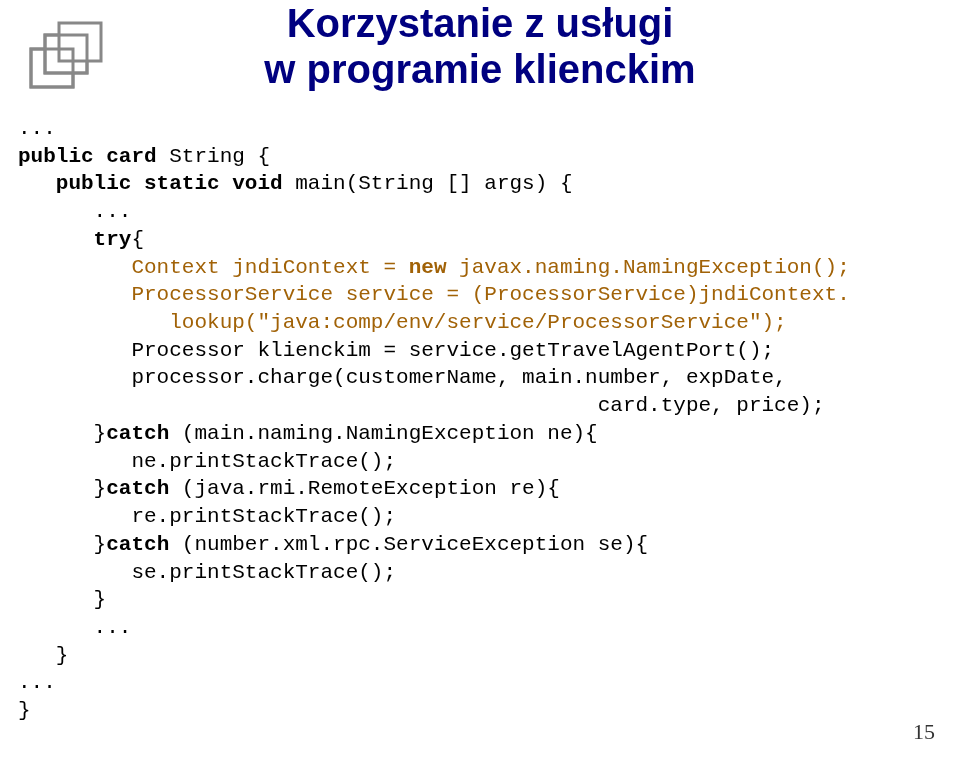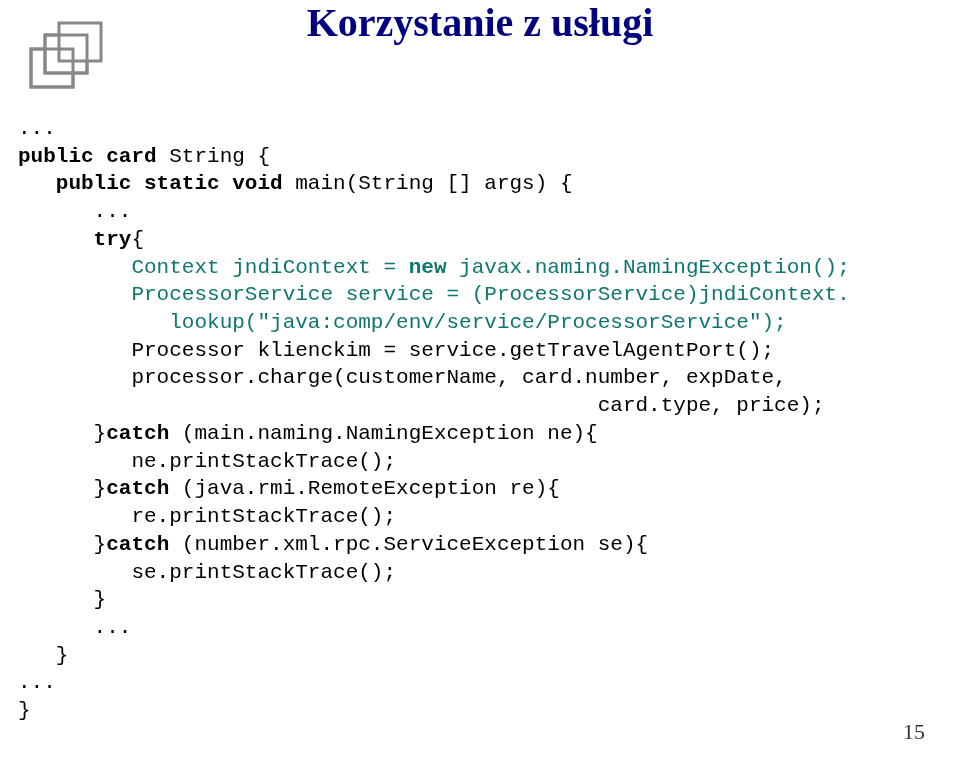--- a/index.html
+++ b/index.html
@@ -25,41 +25,41 @@
     .title {
       position: absolute;
       top: 0px;
       left: 0;
       width: 960px;
       text-align: center;
       font-size: 40px;
       font-weight: bold;
       color: #000080;
       line-height: 1.15;
-      font-family: Liberation Serif, serif;
+      font-family: Liberation Sans, sans-serif;
     }
     .code-block {
       position: absolute;
       left: 18px;
       top: 115px;
       font-family: "Courier New", Courier, monospace;
       font-size: 21px;
       line-height: 1.32;
       white-space: pre;
     }
     .kw {
       font-weight: bold;
     }
     .ctx {
-      color: #0f766e;
+      color: #a16207;
     }
     .page-number {
       position: absolute;
       bottom: 12px;
-      right: 35px;
+      right: 25px;
       font-size: 22px;
       color: #333;
       font-family: "Times New Roman", Times, serif;
     }
     svg {
       display: block;
     }
   </style>
 </head>
 <body>
@@ -69,32 +69,33 @@
     <rect x="6" y="29" width="42" height="38" fill="none" stroke="#888" stroke-width="3"></rect>
     <rect x="20" y="15" width="42" height="38" fill="white" stroke="#888" stroke-width="3"></rect>
     <rect x="34" y="3" width="42" height="38" fill="white" stroke="#888" stroke-width="3"></rect>
     <rect x="20" y="15" width="42" height="38" fill="none" stroke="#888" stroke-width="3"></rect>
     <rect x="6" y="29" width="42" height="38" fill="none" stroke="#888" stroke-width="3"></rect>
   </svg>
 </div>
 
 <div class="title">
   <span>Korzystanie z usługi</span><br>
+  <span>w programie klienckim</span>
 </div>
 
 <div class="code-block"><span>...</span>
 <span class="kw">public card </span><span>String {</span>
 <span class="kw">   public static void </span><span>main(String [] args) {</span>
 <span>      ...</span>
 <span class="kw">      try</span><span>{</span>
 <span class="ctx">         Context jndiContext = </span><span class="kw ctx">new </span><span class="ctx">javax.naming.NamingException();</span>
 <span class="ctx">         ProcessorService service = (ProcessorService)jndiContext.</span>
 <span class="ctx">            lookup("java:comp/env/service/ProcessorService");</span>
 <span>         Processor klienckim = service.getTravelAgentPort();</span>
-<span>         processor.charge(customerName, card.number, expDate,</span>
+<span>         processor.charge(customerName, main.number, expDate,</span>
 <span>                                              card.type, price);</span>
 <span>      }</span><span class="kw">catch </span><span>(main.naming.NamingException ne){</span>
 <span>         ne.printStackTrace();</span>
 <span>      }</span><span class="kw">catch </span><span>(java.rmi.RemoteException re){</span>
 <span>         re.printStackTrace();</span>
 <span>      }</span><span class="kw">catch </span><span>(number.xml.rpc.ServiceException se){</span>
 <span>         se.printStackTrace();</span>
 <span>      }</span>
 <span>      ...</span>
 <span>   }</span>

